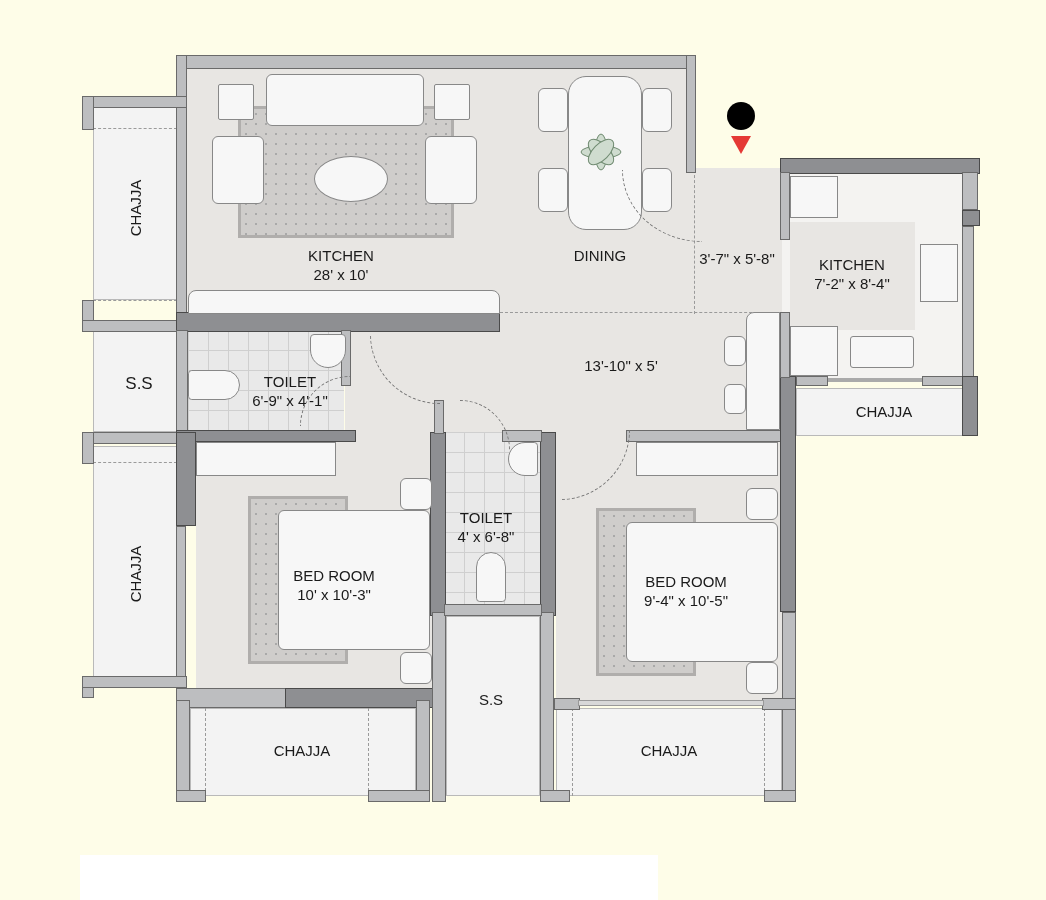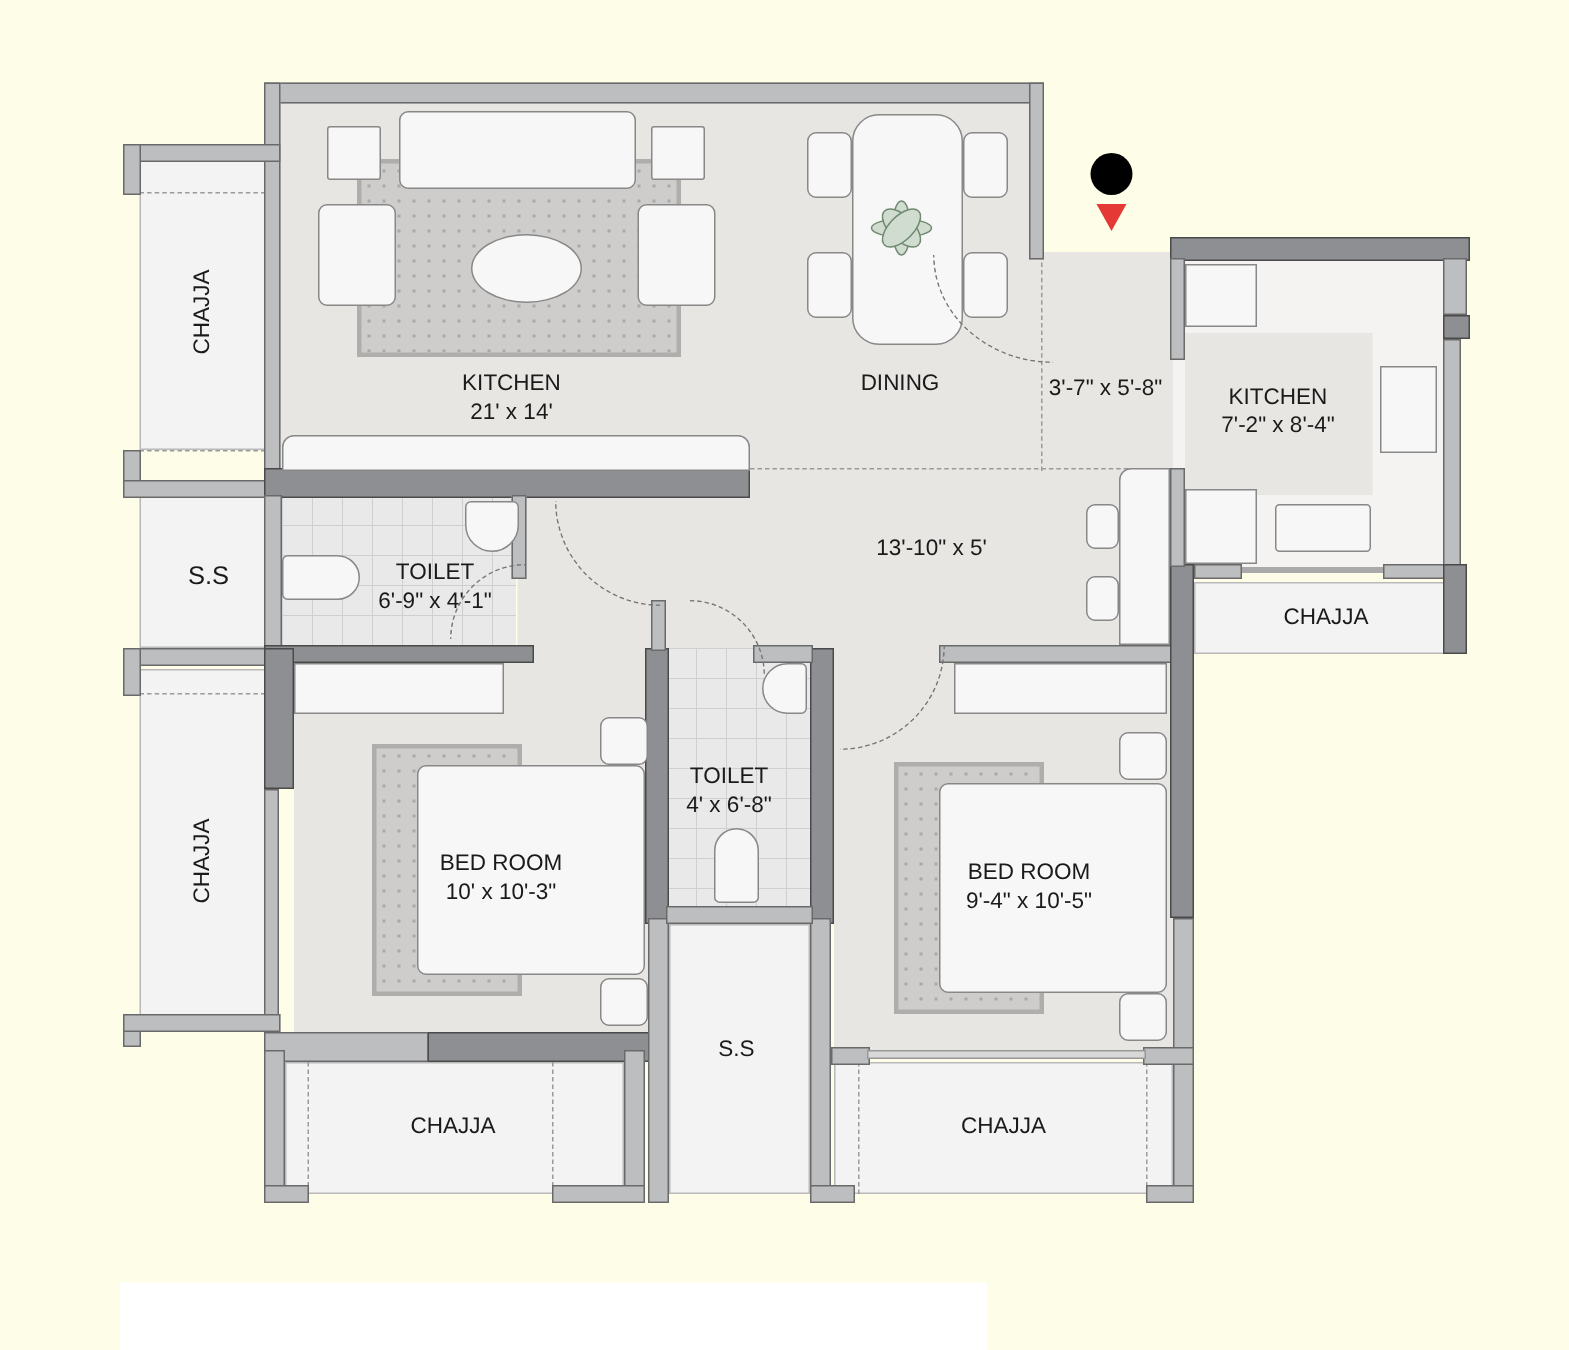--- a/index.html
+++ b/index.html
@@ -155,21 +155,21 @@
 <div class="abs door-arc" style="left:410px;top:400px;width:100px;height:100px;clip-path:inset(0 0 50% 50%);"></div>
 <div class="abs door-arc" style="left:490px;top:360px;width:140px;height:140px;clip-path:inset(50% 0 0 50%);"></div>
 
 <svg class="icon" style="left:724px;top:102px;" width="34" height="52" viewBox="0 0 34 52">
   <circle cx="17" cy="14" r="14" fill="#000"></circle>
   <polygon points="7,34 27,34 17,52" fill="#e53935"></polygon>
 </svg>
 
 <div class="label" style="left:341px;top:246px;">
   <div>KITCHEN</div>
-  <div>21' x 14'</div>
+  <div>28' x 10'</div>
 </div>
 <div class="label" style="left:600px;top:246px;">
   <div>DINING</div>
 </div>
 <div class="label" style="left:737px;top:249px;">
   <div>3'-7" x 5'-8"</div>
 </div>
 <div class="label" style="left:852px;top:255px;">
   <div>KITCHEN</div>
   <div>7'-2" x 8'-4"</div>

